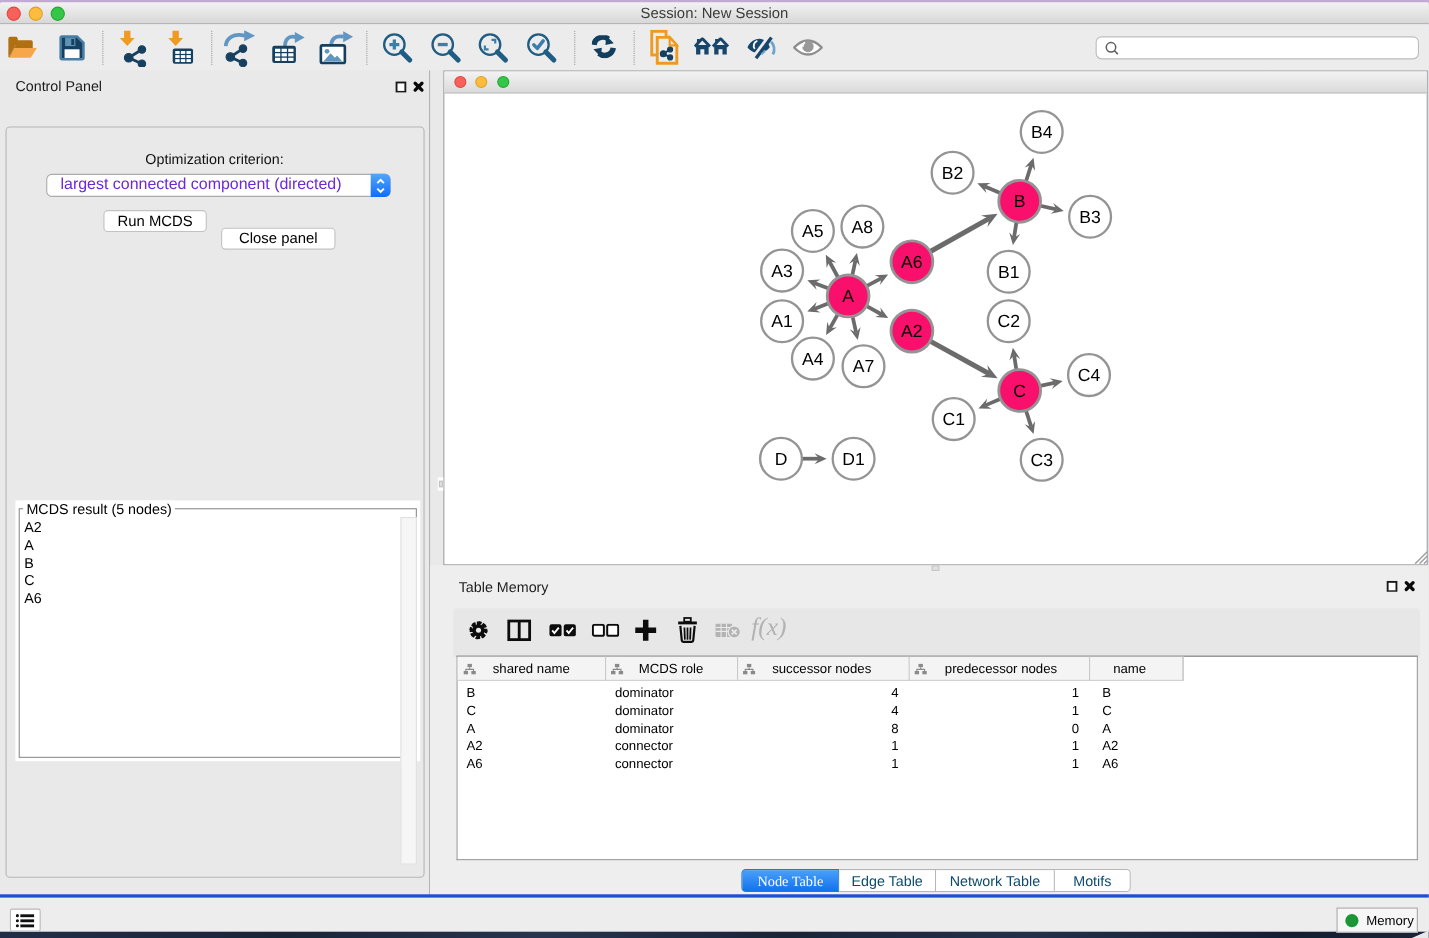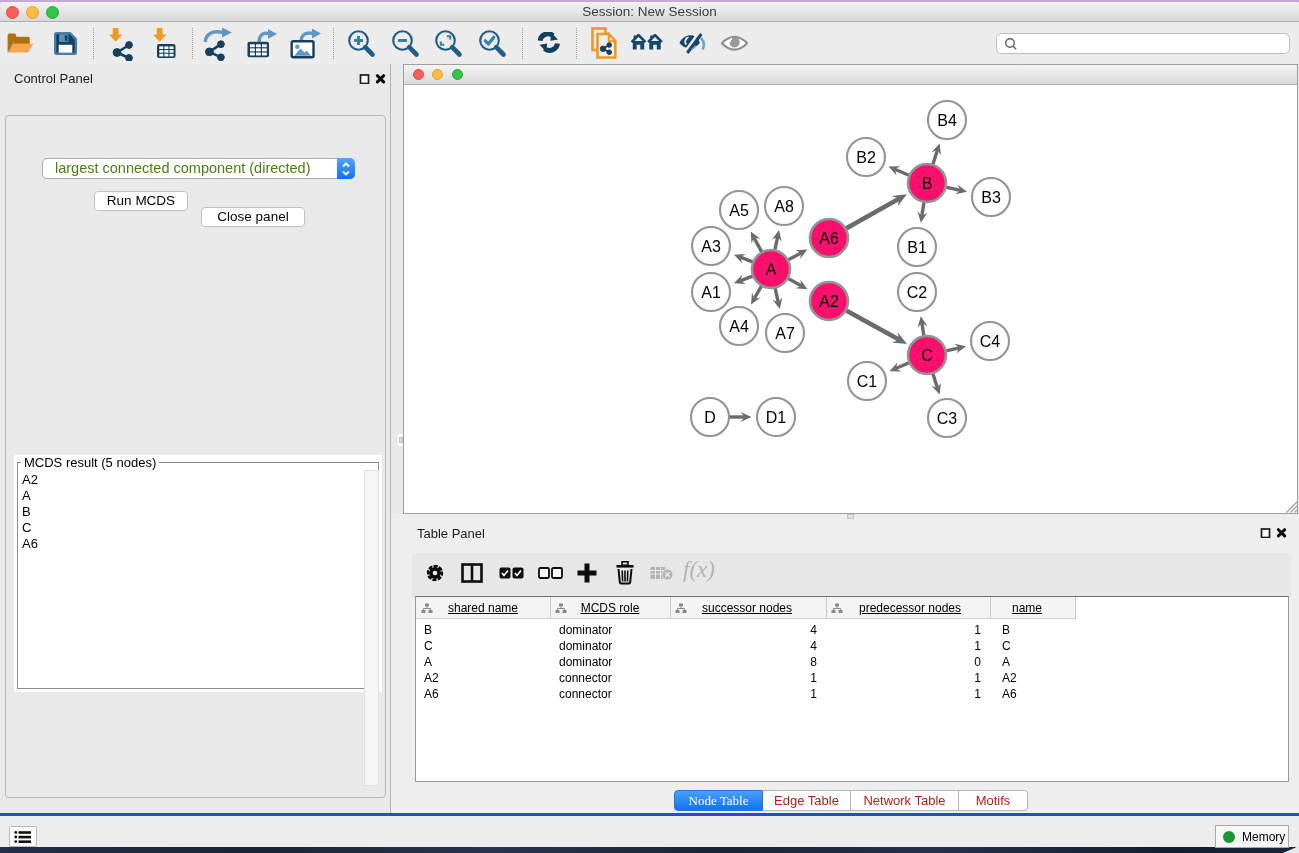--- a/index.html
+++ b/index.html
@@ -24,21 +24,21 @@
 #cpanel .ptitle { position:absolute; left:14px; top:7px; font-size:13px; color:#1c1c1c; }
 .tabrow { position:absolute; display:flex; }
 .tab { height:21px; font-size:13px; color:#000; background:#fff; border:1px solid #b6b6b6; border-left:none;
   display:flex; align-items:center; justify-content:center; }
 .tab.first { border-left:1px solid #b6b6b6; border-radius:4px 0 0 0; }
 .tab.last { border-radius:0 4px 0 0; }
 .tab.sel { background:linear-gradient(#4aa0f8,#1272ee); color:#fff; border-color:#2277d8; }
 #cbody { position:absolute; left:5px; top:51px; width:381px; height:683px; border:1px solid #b6b6b6; border-radius:4px; }
 #optlabel { position:absolute; left:0; width:100%; top:73px; text-align:center; font-size:13px; color:#111; }
 #dropdown { position:absolute; left:42px; top:94px; width:313px; height:21px; background:#fff; border:1px solid #ababab;
-  border-radius:5px; font-size:14.5px; color:#4d7c0f; line-height:19px; padding-left:12px; }
+  border-radius:5px; font-size:14.5px; color:#6d28d9; line-height:19px; padding-left:12px; }
 #dropdown .spin { position:absolute; right:-1px; top:-1px; width:18px; height:21px; border-radius:0 5px 5px 0;
   background:linear-gradient(#54a5f9,#0e6ffd); }
 .btn { position:absolute; height:20px; background:#fff; border:1px solid #c2c2c2; border-radius:4px;
   font-size:13.5px; color:#000; text-align:center; line-height:18px; }
 #groupbox { position:absolute; left:14px; top:391px; width:368px; height:237px; background:#fff; }
 #groupbox .gborder { position:absolute; left:3px; top:7px; right:3px; bottom:3px; border:1px solid #8d8d8d; }
 #groupbox .glabel { position:absolute; left:7px; top:0px; background:#fff; padding:0 3px; font-size:13px; color:#000; }
 #groupbox ul { position:absolute; left:8px; top:17px; list-style:none; font-size:13px; line-height:16px; color:#000; }
 #groupbox .scroll { position:absolute; right:3.5px; top:15px; width:15px; height:316px; background:#f6f6f6; border:1px solid #e0e0e0; }
 
@@ -51,26 +51,26 @@
 #tpanel .ptitle { position:absolute; left:26px; top:12px; font-size:13px; color:#1c1c1c; }
 #ttoolbar { position:absolute; left:21px; top:39px; width:879px; height:44px; background:#e7e7e7; border-radius:4px 4px 0 0; }
 #ttable { position:absolute; left:24px; top:82px; width:874px; height:186px; background:#fff; border:1px solid #9b9b9b; border-top:1px solid #707070; }
 
 #thead { position:absolute; left:0; top:0; width:660px; height:22px; background:#f4f4f4; border-bottom:1px solid #cfcfcf; border-right:1px solid #c9c9c9; }
 .hcell { position:absolute; top:0; height:22px; border-right:1px solid #c9c9c9; font-size:12px; color:#000;
   display:flex; align-items:center; justify-content:center; }
 .trow { position:absolute; font-size:12px; color:#000; height:16px; line-height:16px; left:0; width:100%; }
 .trow span { position:absolute; }
 .trow .rnum { width:90px; text-align:right; }
-.hlbl { position:absolute; top:4px; font-size:12px; color:#000; transform:translateX(-50%); white-space:nowrap;text-decoration:underline; }
+.hlbl { position:absolute; top:4px; font-size:12px; color:#000; transform:translateX(-50%); white-space:nowrap; }
 .hicon { position:absolute; top:6px; width:12px; height:11px; }
 .btab.bsel { background:linear-gradient(#4aa0f8,#1272ee); color:#fff; border-color:#2277d8;font-family:Liberation Serif, serif; }
 
 .btab { position:absolute; height:21px; font-size:13px; background:#fff; border:1px solid #b6b6b6; border-left:none;
-  color:#b91c1c; text-align:center; line-height:19px; }
+  color:#0c4a6e; text-align:center; line-height:19px; }
 
 #statusbar { position:absolute; left:0; top:813px; width:1299px; height:34px; background:#ededed; border-top:3px solid #1d4ed8; }
 #memory { position:absolute; left:1215px; top:9px; width:74px; height:23px; background:#f6f6f6; border:1px solid #a9a9a9;
   font-size:12px; color:#000; }
 #listbtn { position:absolute; left:9px; top:10px; width:28px; height:21px; background:#fff; border:1px solid #b9b9b9; border-radius:2px; }
 </style>
 </head>
 <body>
 <div id="app"></div>
 <div id="wallpaper">
@@ -249,20 +249,21 @@
 
 <div id="cpanel">
   <div class="ptitle">Control Panel</div>
   <svg class="abs" style="left:359px;top:9px" width="11" height="11">
       <rect x="1.5" y="2" width="8" height="8.5" fill="#fff" stroke="#1a1a1a" stroke-width="1.7"></rect>
     </svg>
   <svg class="abs" style="left:375px;top:9px" width="11" height="11">
       <path d="M2.4,2.7 L8.6,8.9 M8.6,2.7 L2.4,8.9" stroke="#0a0a0a" stroke-width="3" stroke-linecap="round"></path>
     </svg>
   <div id="cbody"></div>
+  <div id="optlabel">Optimization criterion:</div>
   <div id="dropdown">largest connected component (directed)
     <div class="spin">
       <svg width="18" height="22" style="position:absolute;left:0;top:0">
         <path d="M6,8.5 L9,5.5 L12,8.5" fill="none" stroke="#fff" stroke-width="1.8"></path>
         <path d="M6,13.5 L9,16.5 L12,13.5" fill="none" stroke="#fff" stroke-width="1.8"></path>
       </svg>
     </div>
   </div>
   <div class="btn" style="left:94px; top:127px; width:94px;">Run MCDS</div>
   <div class="btn" style="left:201px; top:143px; width:104px;">Close panel</div>
@@ -366,21 +367,21 @@
         <text x="584" y="260.5" text-anchor="middle" font-size="16" fill="#000">C4</text>
         <circle cx="304" cy="331" r="19" fill="#ffffff" stroke="#949494" stroke-width="2.1"></circle>
         <text x="304" y="336.5" text-anchor="middle" font-size="16" fill="#000">D</text>
         <circle cx="370" cy="331" r="19" fill="#ffffff" stroke="#949494" stroke-width="2.1"></circle>
         <text x="370" y="336.5" text-anchor="middle" font-size="16" fill="#000">D1</text>
       </svg>
     </div>
 </div>
 
 <div id="tpanel">
-  <div class="ptitle">Table Panel</div>
+  <div class="ptitle">Table Memory</div>
   <svg class="abs" style="left:869px;top:13px" width="11" height="11">
       <rect x="1.5" y="2" width="8" height="8.5" fill="#fff" stroke="#1a1a1a" stroke-width="1.7"></rect>
     </svg>
   <svg class="abs" style="left:885px;top:13px" width="11" height="11">
       <path d="M2.4,2.7 L8.6,8.9 M8.6,2.7 L2.4,8.9" stroke="#0a0a0a" stroke-width="3" stroke-linecap="round"></path>
     </svg>
   <div id="ttoolbar">
 
     <svg class="abs" style="left:14px;top:11px" width="18" height="18">
       <g fill="#0d0d0d">

